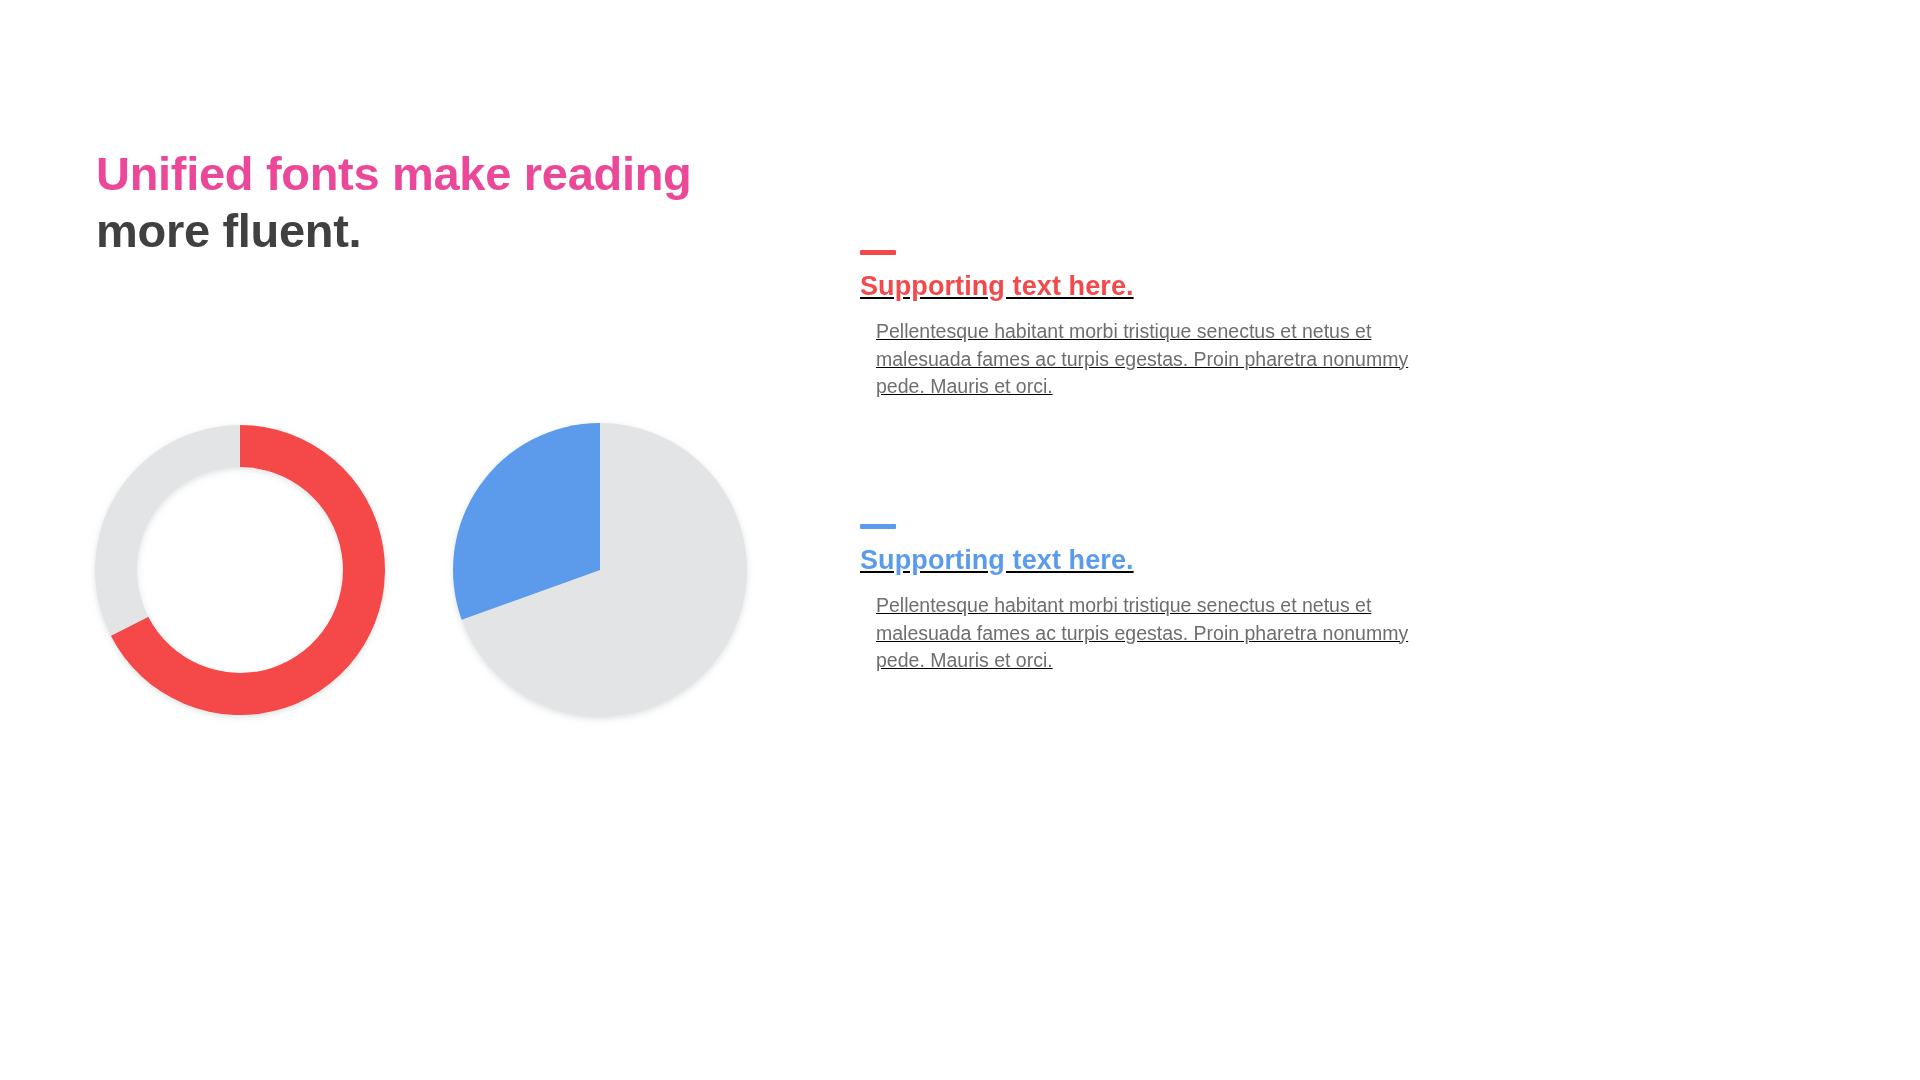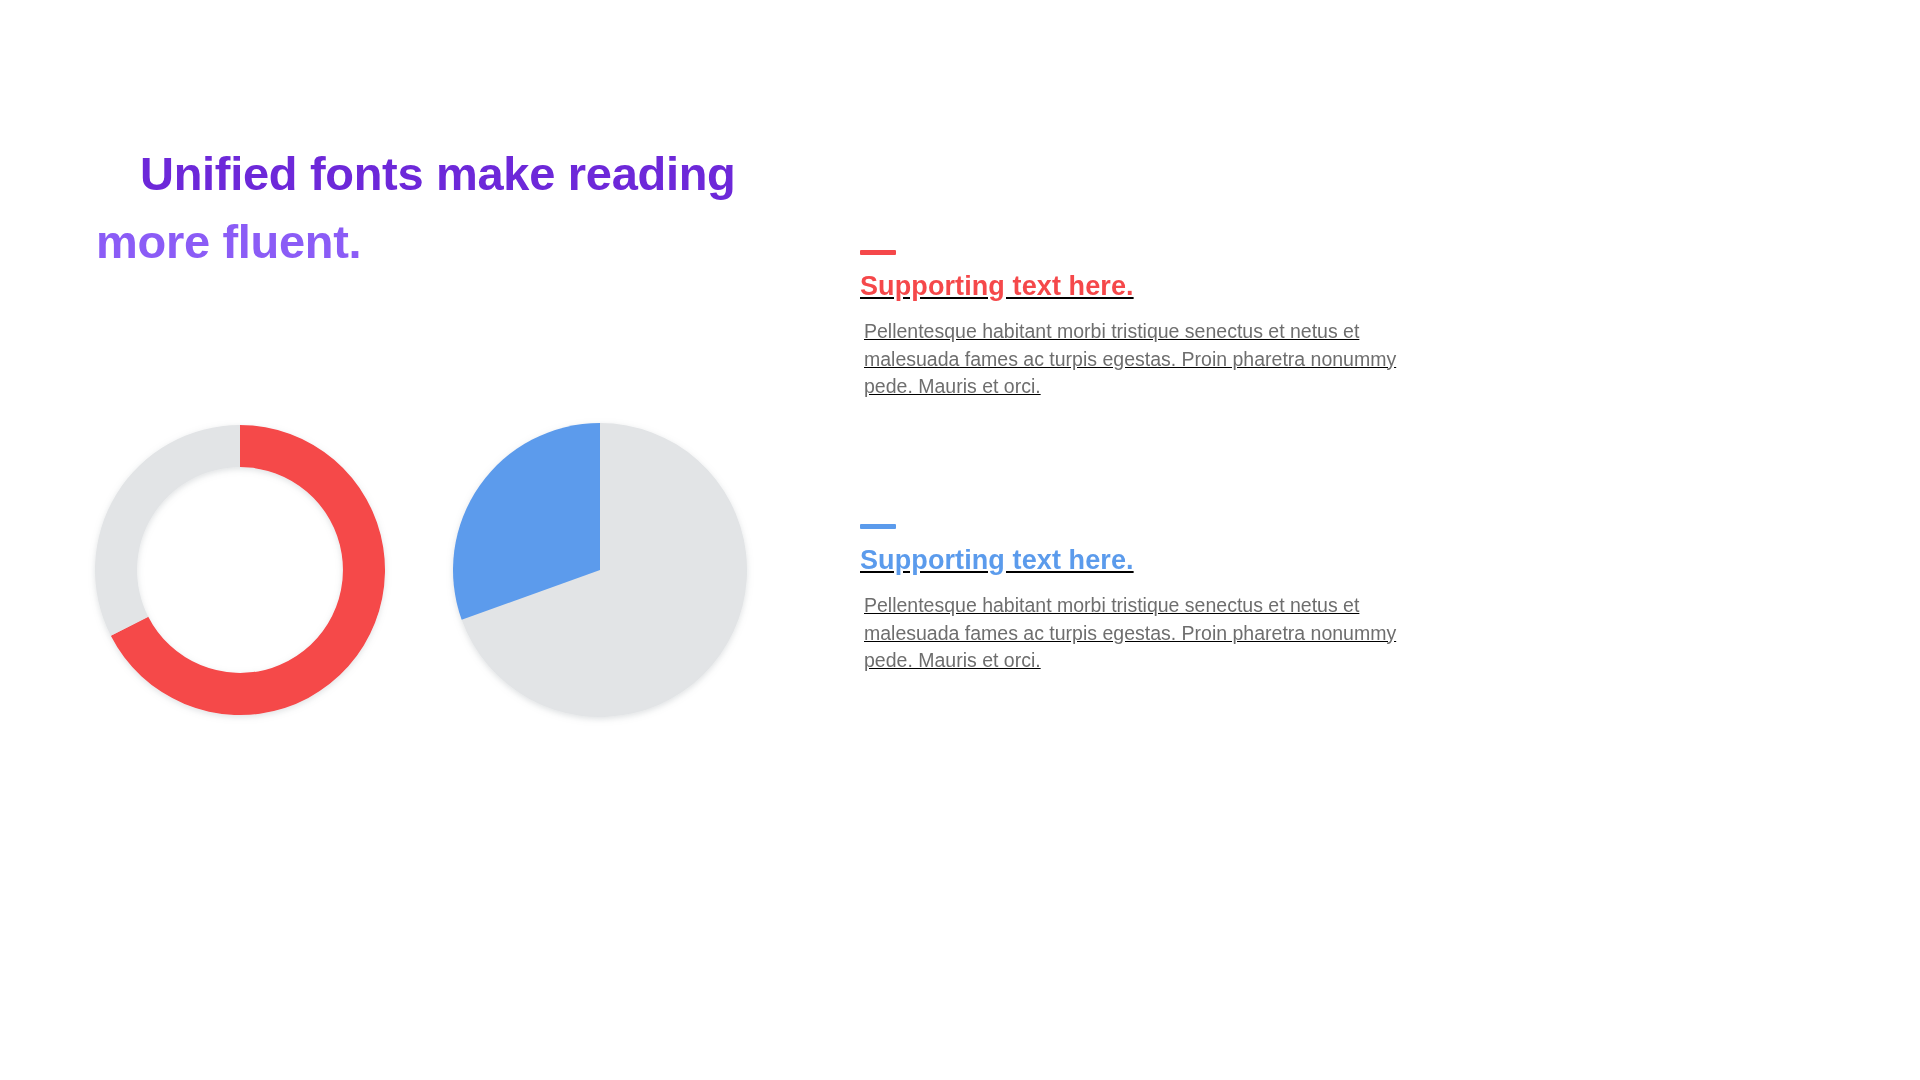--- a/index.html
+++ b/index.html
@@ -29,22 +29,22 @@
     top: 146px;
     width: 760px;
   }
   .title-line {
     font-size: 47px;
     font-weight: bold;
     line-height: 55px;
     letter-spacing: -0.3px;
     white-space: nowrap;
   }
-  .title-line-1 { color: #6d28d9; margin-left: 44px; }
-  .title-line-2 { color: #8b5cf6; margin-top: 13px; }
+  .title-line-1 { color: #ec4899; }
+  .title-line-2 { color: #404040; margin-top: 2px; }
 
   
   .charts {
     position: absolute;
     left: 70px;
     top: 400px;
     width: 760px;
     height: 360px;
   }
   .chart-figure {
@@ -81,21 +81,21 @@
     margin: 0 0 16px 0;
     letter-spacing: 0.1px;
   }
   .heading-red  { color: #f5484a; }
   .heading-blue { color: #5b9bec; }
 
   .support-body {
     font-size: 19.5px;
     line-height: 27.5px;
     color: #6e6e6e;
-    margin: 4px;
+    margin: 16px;
     width: 566px;
   }
 </style>
 </head>
 <body>
 
 <div class="slide">
 
   <div class="title-block">
     <div class="title-line title-line-1">Unified fonts make reading</div>

